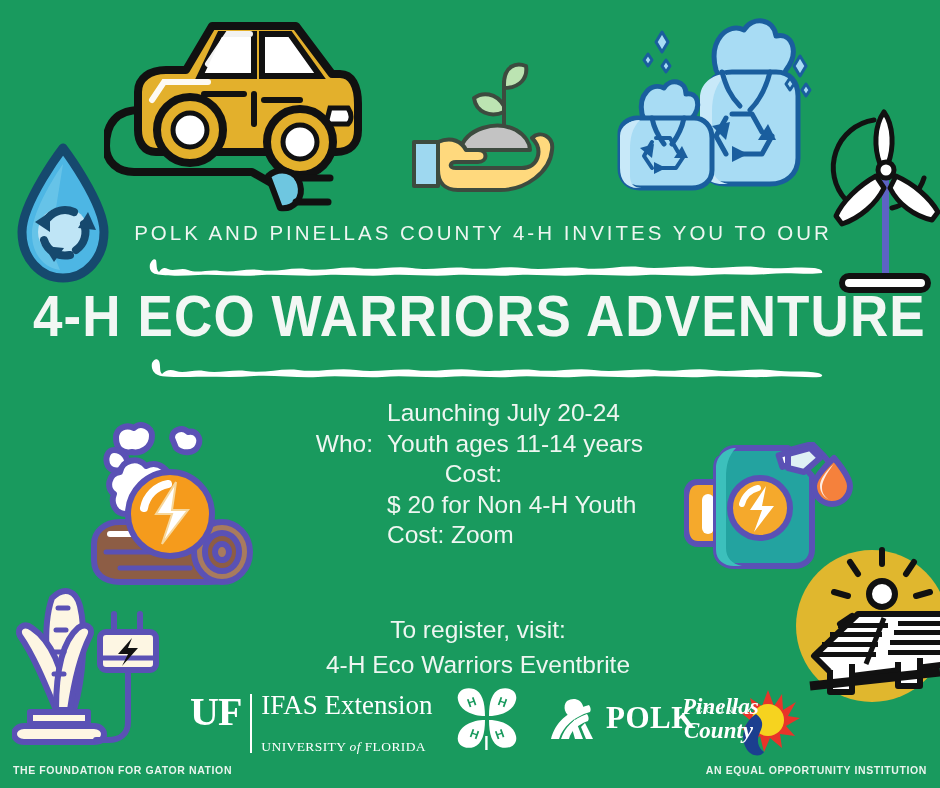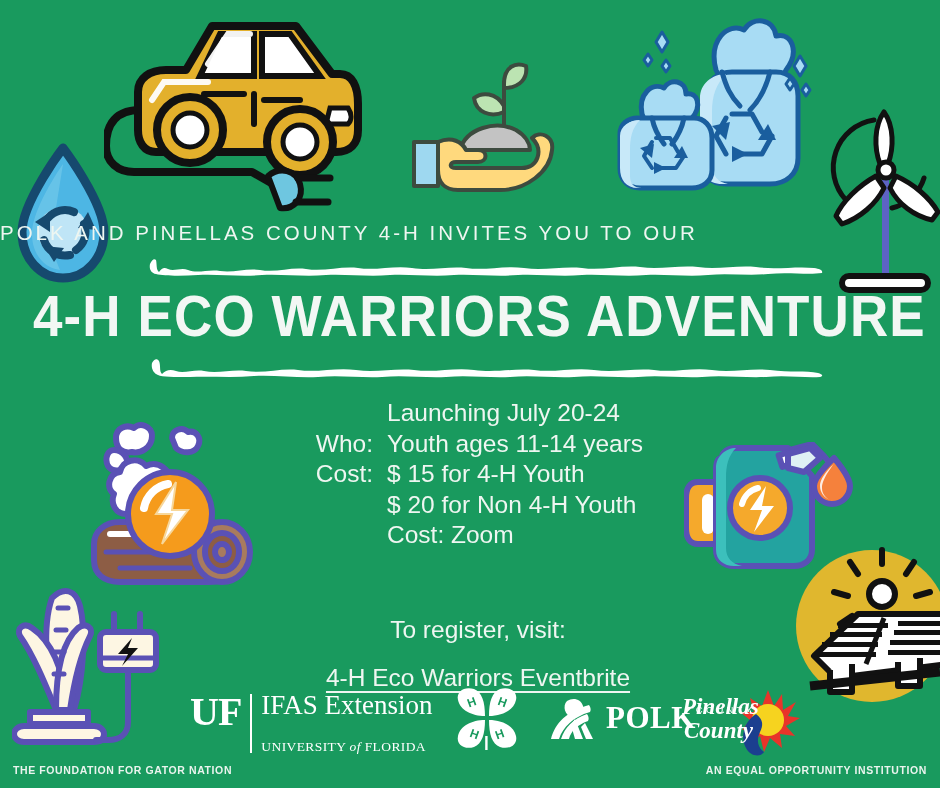--- a/index.html
+++ b/index.html
@@ -16,26 +16,27 @@
     background: #199a5e;
     font-family: "Liberation Sans", sans-serif;
     -webkit-font-smoothing: antialiased;
   }
 
   
   .kicker {
     position: absolute;
     left: 0; right: 0;
     top: 221px;
-    text-align: left;
+    text-align: center;
     color: #eef6f1;
     font-size: 20.5px;
     letter-spacing: 3.0px;
     font-weight: 400;
     white-space: nowrap;
+    padding-left: 26px;
   }
 
   .title {
     position: absolute;
     left: 0; right: 0;
     top: 288px;
     text-align: center;
     color: #f2f7f4;
     font-size: 57px;
     line-height: 1.0;
@@ -81,23 +82,22 @@
     position: absolute;
     left: 16px; right: 0;
     top: 614px;
     text-align: center;
     color: #eef6f1;
     font-size: 24.5px;
     line-height: 32px;
   }
   .register-link {
     display: inline-block;
-    margin-top: 16px;
+    margin-top: 3px;
     color: #eef6f1;
-    text-decoration: underline;
     text-underline-offset: 5px;
     cursor: pointer;
   }
 
   .foot {
     position: absolute;
     bottom: 12px;
     color: #eaf4ee;
     font-size: 10.5px;
     letter-spacing: 0.6px;
@@ -468,21 +468,20 @@
     <div class="det-row">
       <span class="det-label"></span>
       <span class="det-value">Launching July 20-24</span>
     </div>
     <div class="det-row">
       <span class="det-label">Who:</span>
       <span class="det-value">Youth ages 11-14 years</span>
     </div>
     <div class="det-row">
       <span class="det-label">Cost:</span>
-      <span class="det-value">$ 15 for 4-H Youth</span>
     </div>
     <div class="det-row">
       <span class="det-label"></span>
       <span class="det-value">$ 20 for Non 4-H Youth</span>
     </div>
     <div class="det-row">
       <span class="det-label"></span>
       <span class="det-value">Cost: Zoom</span>
     </div>
   </div>

